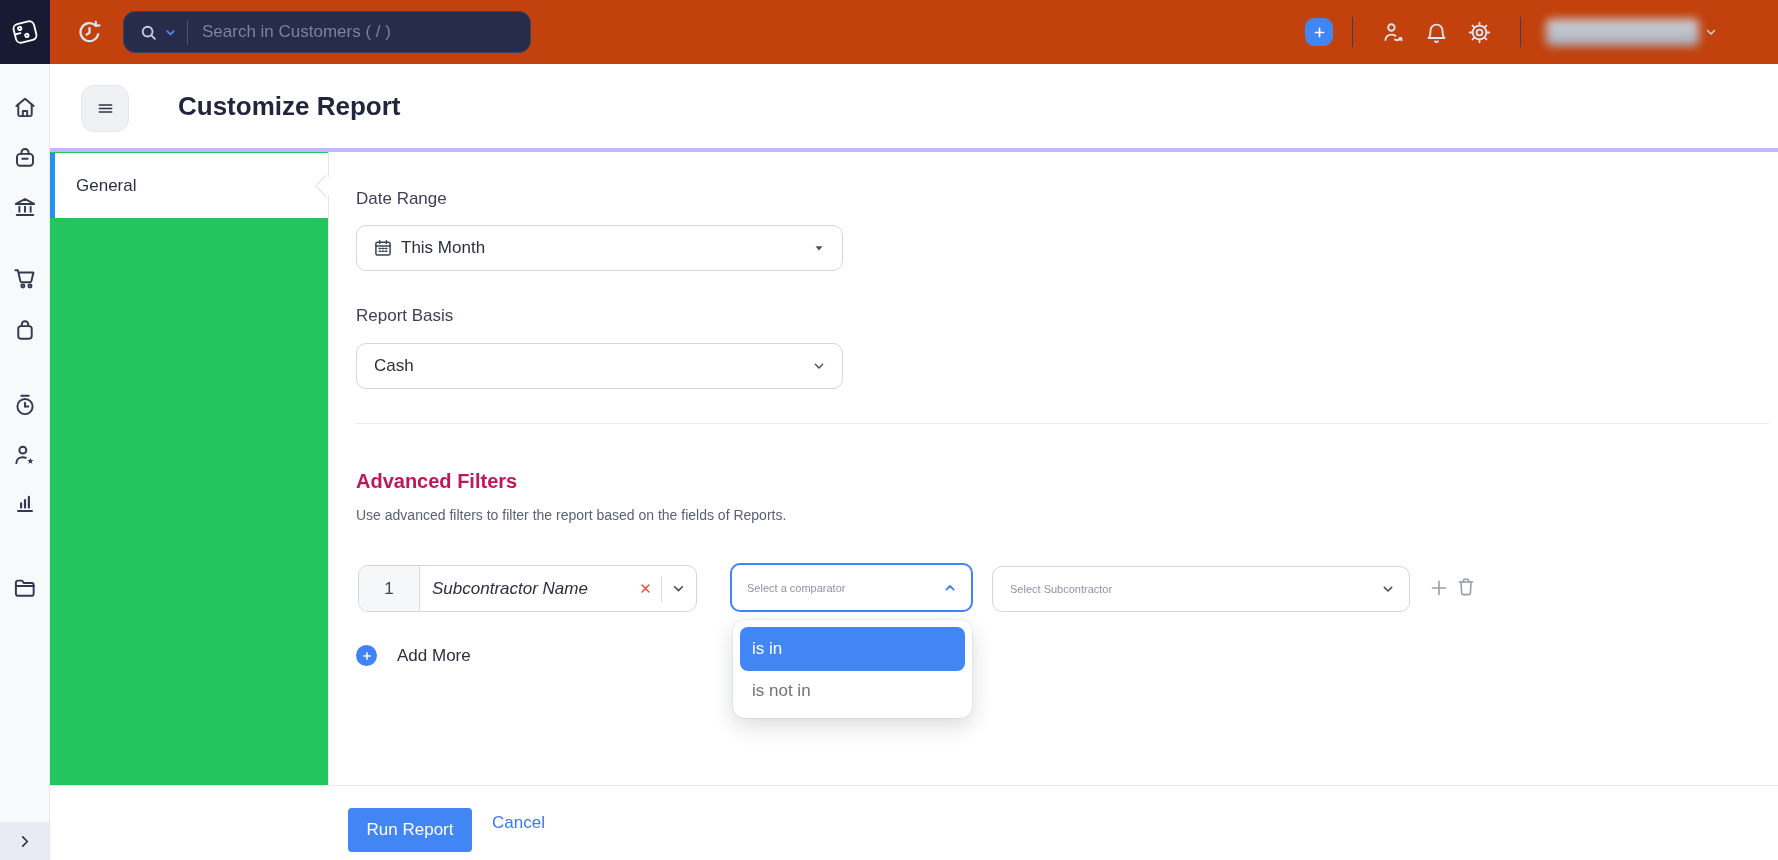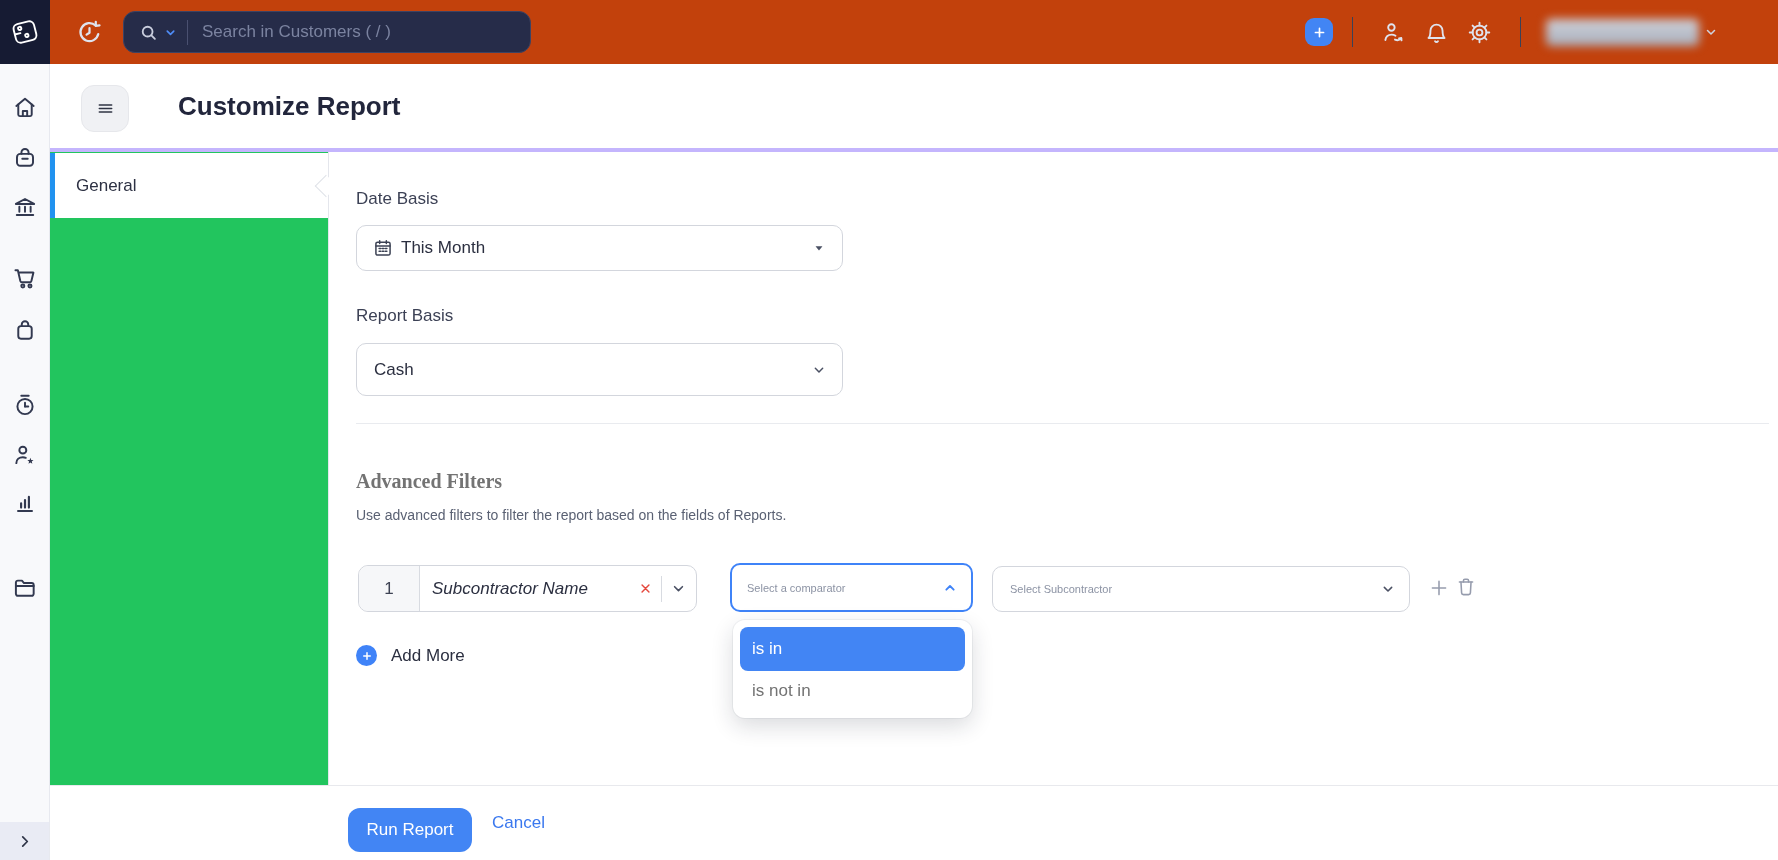--- a/index.html
+++ b/index.html
@@ -58,21 +58,21 @@
 
   
   .abs{position:absolute;}
   .form-label{font-size:17px;color:#3c4155;}
   .select{box-sizing:border-box;background:#fff;border:1px solid #d3d6dd;border-radius:10px;
           display:flex;align-items:center;cursor:pointer;}
   .sel-text{flex:1;font-size:17px;color:#2b2f40;white-space:nowrap;overflow:hidden;}
   .sel-placeholder{flex:1;font-size:11px;color:#8c93a4;white-space:nowrap;overflow:hidden;}
   .sel-caret{color:#4a5063;display:flex;}
   .hr{height:1px;background:#e9ebef;}
-  .adv-title{font-size:20px;font-weight:bold;color:#737373;font-family:Liberation Serif, serif;}
+  .adv-title{font-size:20px;font-weight:bold;color:#be185d;}
   .adv-desc{font-size:14px;color:#5a6173;}
 
   .grp-field{left:358px;top:565px;width:339px;height:47px;display:flex;align-items:stretch;overflow:hidden;padding:0;}
   .numcell{width:60px;background:#f6f7f9;border-right:1px solid #d8dbe1;display:flex;align-items:center;
            justify-content:center;font-size:17px;color:#3e4354;border-radius:9px 0 0 9px;}
   .fieldmain{flex:1;display:flex;align-items:center;padding:0 9px 0 12px;gap:8px;min-width:0;font-style:italic;}
   .x-icon{color:#e5483e;display:flex;cursor:pointer;}
   .vsep{width:1px;height:26px;background:#d8dbe1;}
 
   .sel-comp{left:730px;top:563px;width:243px;height:49px;border:2px solid #3f83f8;padding:0 13px 0 15px;}
@@ -81,30 +81,30 @@
 
   .row-action{width:22px;height:22px;color:#969cad;cursor:pointer;}
 
   .dropdown{left:733px;top:620px;width:239px;height:98px;background:#fff;border-radius:12px;
             box-sizing:border-box;padding:7px;z-index:15;
             box-shadow:0 8px 22px rgba(25,30,50,.16),0 0 0 1px rgba(25,30,50,.05);}
   .opt{display:flex;align-items:center;padding-left:12px;font-size:17px;cursor:pointer;}
   .opt.sel{height:44px;background:#4285f4;border-radius:8px;color:#fff;text-align:right;}
   .opt.plain{height:40px;color:#737373;}
 
-  .addmore{left:356px;top:645px;display:flex;align-items:center;gap:14px;cursor:pointer;}
+  .addmore{left:356px;top:645px;display:flex;align-items:center;gap:20px;cursor:pointer;}
   .plus-circle{width:21px;height:21px;border-radius:50%;background:#3f83f8;color:#fff;
                display:flex;align-items:center;justify-content:center;}
   .addmore-label{font-size:17px;color:#2b2f40;}
 
   
   .footer{position:absolute;left:50px;right:0;bottom:0;height:75px;background:#fff;
           border-top:1px solid #e8e9ed;box-sizing:border-box;z-index:8;}
   .btn-run{position:absolute;left:298px;top:22px;width:124px;height:44px;background:#4285f4;color:#fff;
-           border:none;border-radius:12px;font-size:17px;font-family:"Liberation Sans",sans-serif;cursor:pointer;}
+           border:none;border-radius:4px;font-size:17px;font-family:"Liberation Sans",sans-serif;cursor:pointer;}
   .cancel-link{position:absolute;left:442px;top:50%;transform:translateY(-50%);
                color:#3a78ef;font-size:17px;cursor:pointer;}
 
   svg{display:block;}
 </style>
 </head>
 <body>
 
 <div class="app">
 
@@ -266,41 +266,41 @@
     <div class="page-title">Customize Report</div>
   </div>
 
   <div class="panel">
     <div class="general-tab">
       <span>General</span>
     </div>
     <div class="notch"></div>
   </div>
 
-  <div class="abs form-label" style="left:356px;top:189px;">Date Basis</div>
+  <div class="abs form-label" style="left:356px;top:189px;">Date Range</div>
 
   <div class="abs select" style="left:356px;top:225px;width:487px;height:46px;padding:0 15px 0 16px;">
     <span class="sel-caret" style="margin-right:8px;color:#3c4254;">
       <svg width="20" height="20" viewBox="0 0 24 24" fill="none" stroke="currentColor" stroke-width="1.8" stroke-linecap="round">
         <rect x="3.5" y="5" width="17" height="15.5" rx="2"></rect>
         <path d="M8 3.4v3.2M16 3.4v3.2M3.5 9.6h17"></path>
         <path d="M7.3 12.6h2M11 12.6h2M14.7 12.6h2M7.3 15.8h2M11 15.8h2M14.7 15.8h2" stroke-width="1.7"></path>
       </svg>
     </span>
     <span class="sel-text">This Month</span>
     <span class="sel-caret">
       <svg width="16" height="16" viewBox="0 0 24 24">
           <path d="M6.8 9.4h10.4L12 15.6z" fill="currentColor"></path>
         </svg>
     </span>
   </div>
 
   <div class="abs form-label" style="left:356px;top:306px;">Report Basis</div>
 
-  <div class="abs select" style="left:356px;top:343px;width:487px;height:53px;padding:0 15px 0 17px;">
+  <div class="abs select" style="left:356px;top:343px;width:487px;height:46px;padding:0 15px 0 17px;">
     <span class="sel-text">Cash</span>
     <span class="sel-caret">
       <svg width="16" height="16" viewBox="0 0 24 24" fill="none" stroke="currentColor" stroke-width="2.2" stroke-linecap="round" stroke-linejoin="round">
           <path d="M6.5 9.5 12 15l5.5-5.5"></path>
         </svg>
     </span>
   </div>
 
   <div class="abs hr" style="left:356px;right:9px;top:423px;"></div>
 

